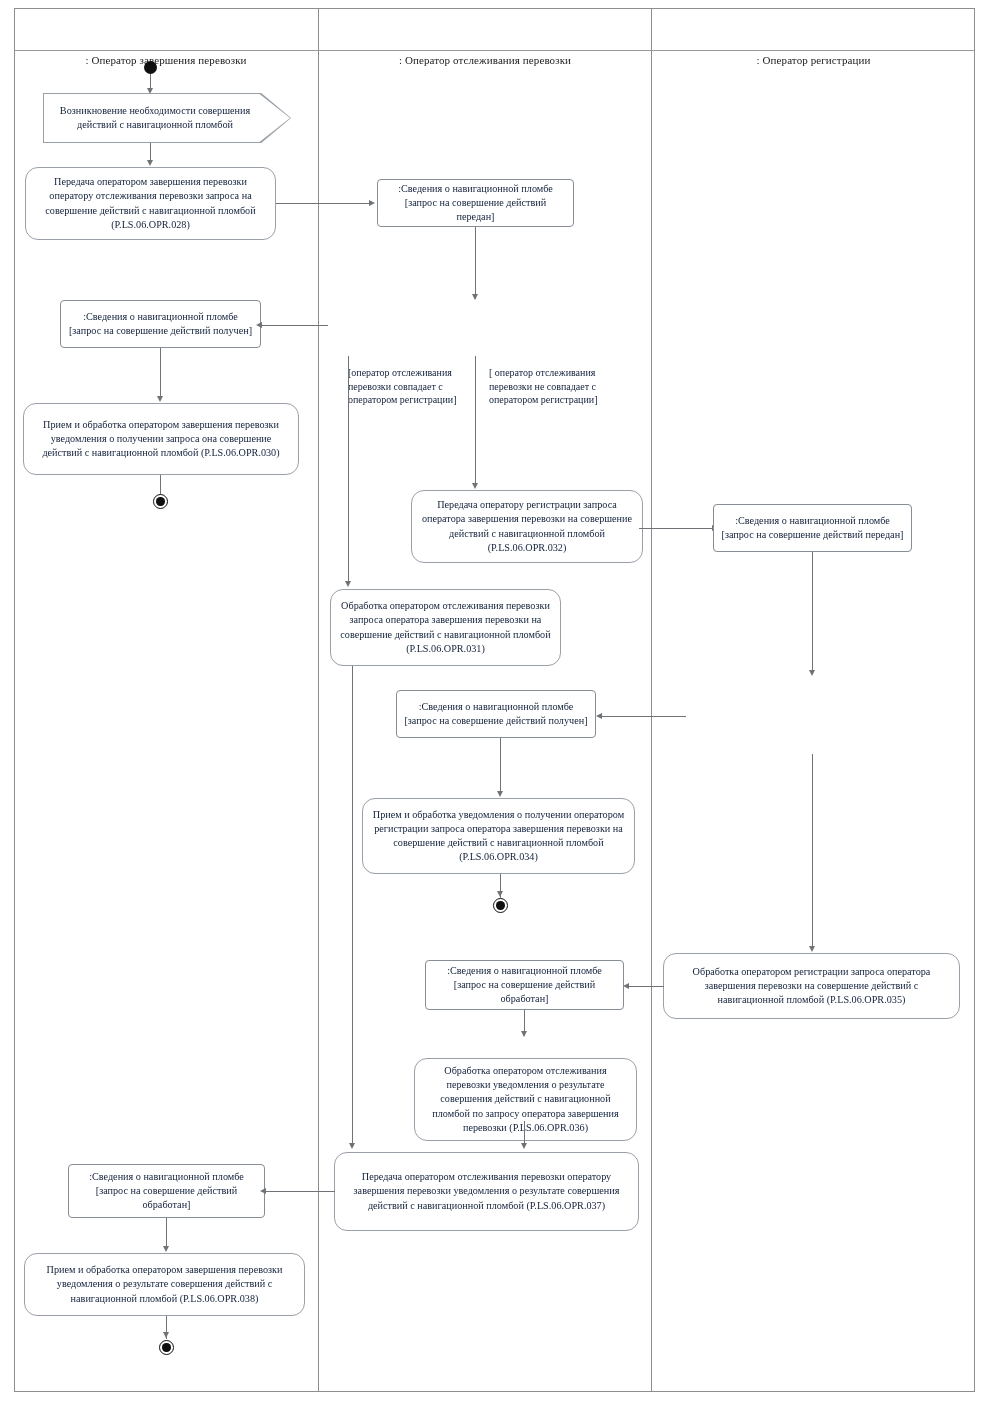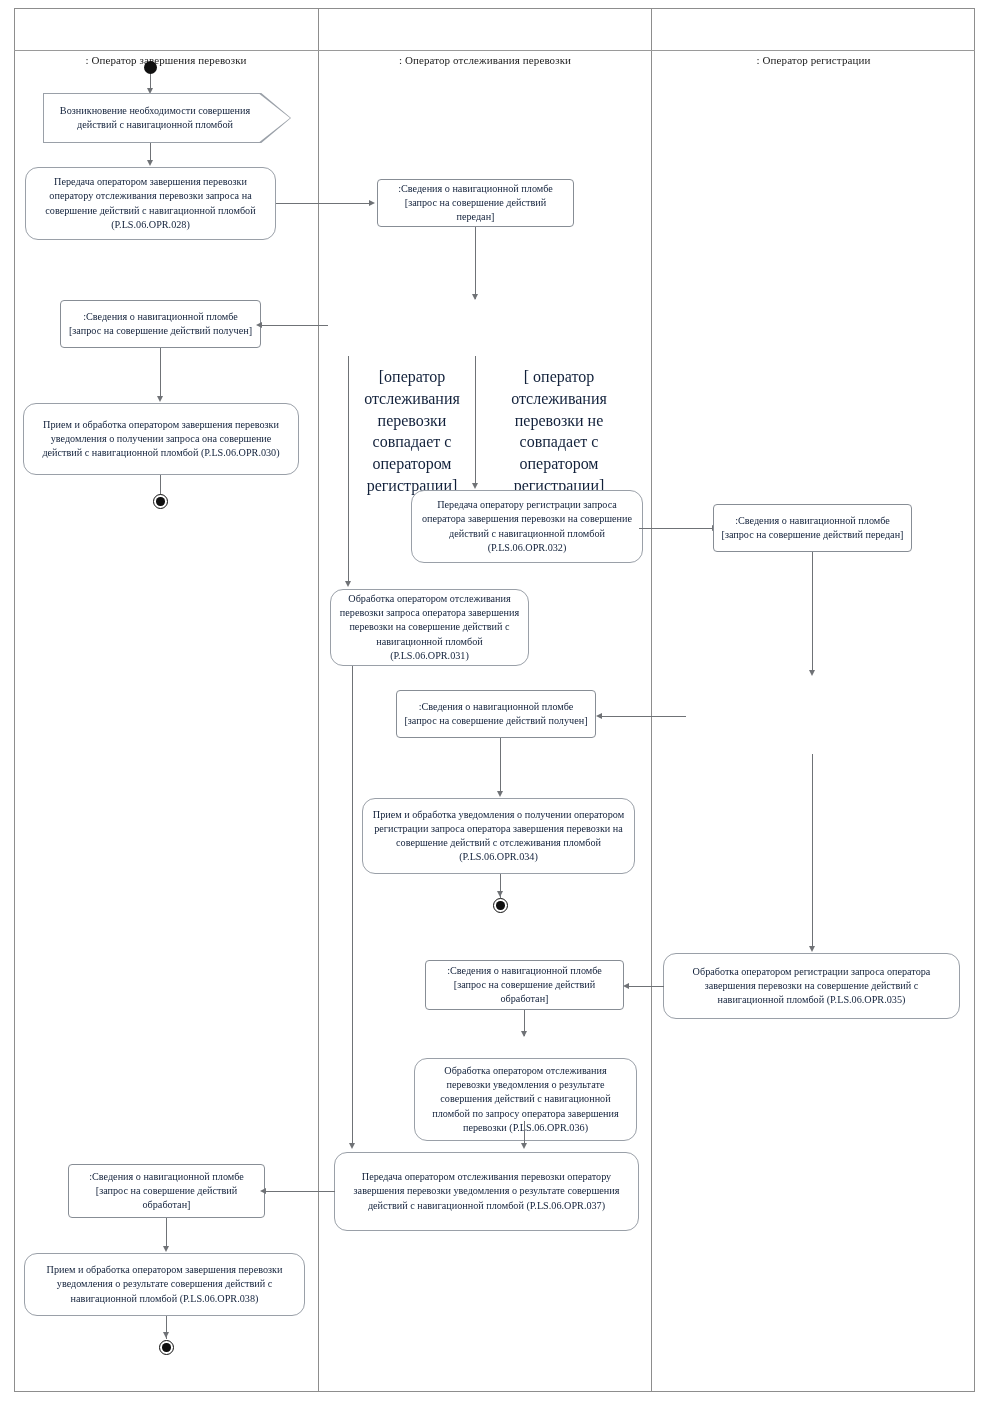--- a/index.html
+++ b/index.html
@@ -88,24 +88,24 @@
     display:flex; align-items:center; justify-content:center;
     text-align:center;
     font-size:10.2px; line-height:1.38; color:#11203a;
     padding:3px 34px 3px 10px;
     box-sizing:border-box;
   }
 
   
   .guard{
     position:absolute;
-    font-size:16px;
+    font-size:10px;
     line-height:1.36;
     color:#11203a;
-    text-align:center;
+    text-align:left;
   }
 
   
   .start-node{
     position:absolute;
     width:13px;height:13px;
     border-radius:50%;
     background:#101010;
   }
   .end-node{
@@ -234,36 +234,36 @@
   <div class="edge-v" style="left:475px;top:356px;height:131px;"></div>
   <div class="arrow-d" style="left:472px;top:483px;"></div>
 
   <div class="node action" style="left:411px;top:490px;width:232px;height:73px;">
     <span>Передача оператору регистрации запроса оператора завершения перевозки на совершение действий с навигационной пломбой (P.LS.06.OPR.032)</span>
   </div>
 
   <div class="edge-h" style="left:639px;top:528px;width:74px;"></div>
   <div class="arrow-r" style="left:712px;top:525px;"></div>
 
-  <div class="node action" style="left:330px;top:589px;width:199px;height:77px;">
+  <div class="node action" style="left:330px;top:589px;width:231px;height:77px;">
     <span>Обработка оператором отслеживания перевозки запроса оператора завершения перевозки на совершение действий с навигационной пломбой (P.LS.06.OPR.031)</span>
   </div>
 
   <div class="edge-v" style="left:352px;top:666px;height:481px;"></div>
   <div class="arrow-d" style="left:349px;top:1143px;"></div>
 
   <div class="node signal" style="left:396px;top:690px;width:200px;height:48px;">
     <span>:Сведения о навигационной пломбе [запрос на совершение действий получен]</span>
   </div>
 
   <div class="edge-v" style="left:500px;top:738px;height:57px;"></div>
   <div class="arrow-d" style="left:497px;top:791px;"></div>
 
   <div class="node action" style="left:362px;top:798px;width:273px;height:76px;">
-    <span>Прием и обработка уведомления о получении оператором регистрации запроса оператора завершения перевозки на совершение действий с отслеживания пломбой (P.LS.06.OPR.034)</span>
+    <span>Прием и обработка уведомления о получении оператором регистрации запроса оператора завершения перевозки на совершение действий с навигационной пломбой (P.LS.06.OPR.034)</span>
   </div>
 
   <div class="edge-v" style="left:500px;top:874px;height:24px;"></div>
   <div class="arrow-d" style="left:497px;top:891px;"></div>
   <div class="end-node" style="left:493px;top:898px;"></div>
 
   <div class="node signal" style="left:425px;top:960px;width:199px;height:50px;">
     <span>:Сведения о навигационной пломбе [запрос на совершение действий обработан]</span>
   </div>
 

